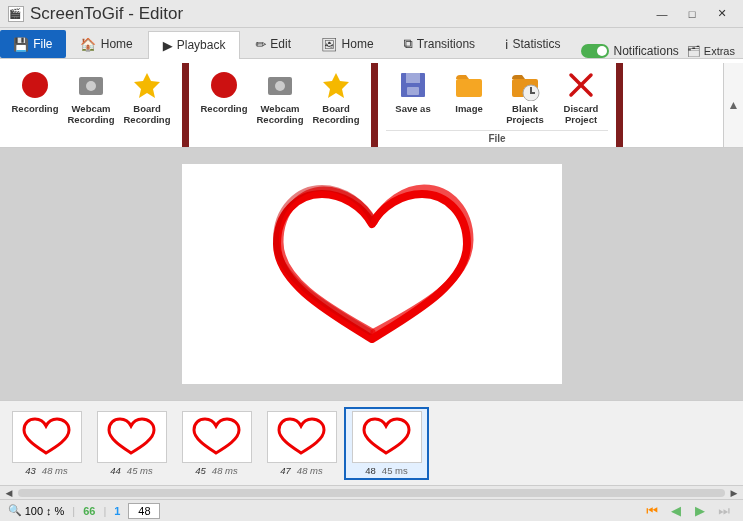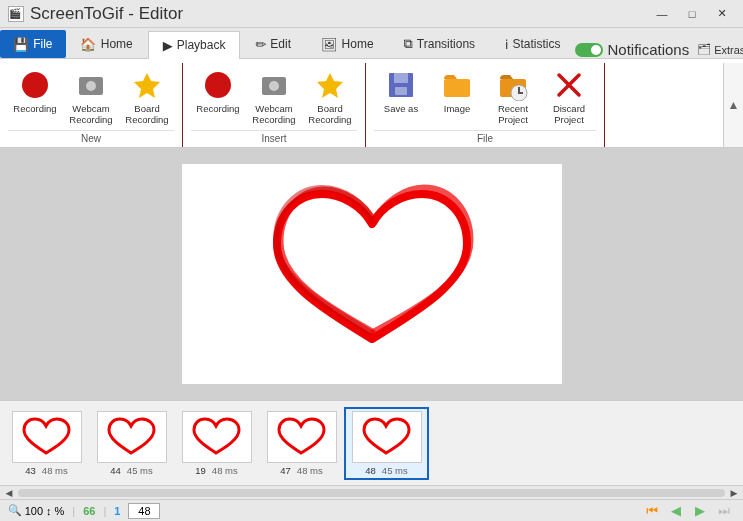--- a/index.html
+++ b/index.html
@@ -60,21 +60,21 @@
 
     
     #ribbon-tabs-right {
       margin-left: auto;
       display: flex;
       align-items: center;
       padding-right: 8px;
       gap: 8px;
     }
     .notif-toggle {
-      display: flex; align-items: center; gap: 4px; font-size: 15px; color: #333;
+      display: flex; align-items: center; gap: 4px; font-size: 12px; color: #333;
     }
     .toggle-switch {
       width: 28px; height: 14px; background: #4caf50; border-radius: 7px;
       position: relative; cursor: pointer;
     }
     .toggle-switch::after {
       content: '';
       position: absolute; right: 2px; top: 2px;
       width: 10px; height: 10px; background: #fff; border-radius: 50%;
     }
@@ -87,22 +87,23 @@
       display: flex;
       align-items: stretch;
       min-height: 90px;
       padding: 4px 0 0 0;
       border-top: 1px solid #ccc;
     }
     .ribbon-group {
       display: flex;
       flex-direction: column;
       align-items: stretch;
-      border-right: 1px solid #7f1d1d;
+      border-right: 7px solid #7f1d1d;
       padding: 0 8px;
+      font-weight: bold;
     }
     .ribbon-group:last-child { border-right: none; }
     .ribbon-group-items {
       display: flex;
       flex: 1;
       gap: 2px;
       align-items: flex-start;
       padding: 4px 0 2px;
     }
     .ribbon-btn {
@@ -163,21 +164,21 @@
     }
     .film-frame {
       display: flex; flex-direction: column; align-items: center;
       width: 85px; flex-shrink: 0; padding: 2px;
       cursor: pointer;
     }
     .film-frame.selected {
       border: 2px solid #1565c0;
       background: #e3f0ff;
     }
-    .film-frame:not(.selected) { border: 2px solid transparent; }
+    .film-frame:not(.selected) { border: 2px solid transparent; font-style: italic; }
     .frame-thumb {
       width: 70px; height: 52px; background: #fff; border: 1px solid #ccc;
       display: flex; align-items: center; justify-content: center;
       overflow: hidden;
     }
     .frame-thumb svg { width: 55px; height: 44px; }
     .frame-info {
       display: flex; gap: 6px; font-size: 9.5px; color: #333; margin-top: 2px;
     }
     .frame-num { color: #333; }
@@ -323,21 +324,20 @@
         </div>
         <div class="ribbon-btn">
           <div class="btn-icon">
             <svg width="32" height="32" viewBox="0 0 32 32">
               <polygon points="16,4 20,12 29,13 22,20 24,29 16,24 8,29 10,20 3,13 12,12" fill="#f5b800"></polygon>
             </svg>
           </div>
           <span class="btn-label">Board Recording</span>
         </div>
       </div>
-      <div class="ribbon-group-label">New</div>
     </div>
 
     <div class="ribbon-group">
       <div class="ribbon-group-items">
         <div class="ribbon-btn">
           <div class="btn-icon">
             <svg width="32" height="32" viewBox="0 0 32 32">
                 <circle cx="16" cy="16" r="13" fill="#cc1111"></circle>
               </svg>
           </div>
@@ -354,21 +354,20 @@
         </div>
         <div class="ribbon-btn">
           <div class="btn-icon">
             <svg width="32" height="32" viewBox="0 0 32 32">
               <polygon points="16,4 20,12 29,13 22,20 24,29 16,24 8,29 10,20 3,13 12,12" fill="#f5b800"></polygon>
             </svg>
           </div>
           <span class="btn-label">Board Recording</span>
         </div>
       </div>
-      <div class="ribbon-group-label">Insert</div>
     </div>
 
     <div class="ribbon-group">
       <div class="ribbon-group-items">
         <div class="ribbon-btn">
           <div class="btn-icon">
             <svg width="32" height="32" viewBox="0 0 32 32">
               <rect x="4" y="4" width="24" height="24" rx="1" fill="#5c6bc0"></rect>
               <rect x="9" y="4" width="14" height="10" fill="#9fa8da"></rect>
               <rect x="10" y="18" width="12" height="8" rx="1" fill="#9fa8da"></rect>
@@ -387,21 +386,21 @@
         </div>
         <div class="ribbon-btn">
           <div class="btn-icon">
             <svg width="32" height="32" viewBox="0 0 32 32">
               <rect x="3" y="10" width="26" height="18" rx="2" fill="#e8941a"></rect>
               <path d="M3 10 Q3 6 7 6 L13 6 L16 10 Z" fill="#c97d15"></path>
               <circle cx="22" cy="24" r="8" fill="#f0f0f0" stroke="#aaa"></circle>
               <polyline points="22,18 22,24 26,24" stroke="#555" stroke-width="2" fill="none"></polyline>
             </svg>
           </div>
-          <span class="btn-label">Recent Project</span>
+          <span class="btn-label">Blank Projects</span>
         </div>
         <div class="ribbon-btn">
           <div class="btn-icon">
             <svg width="32" height="32" viewBox="0 0 32 32">
               <line x1="6" y1="6" x2="26" y2="26" stroke="#cc1111" stroke-width="3.5" stroke-linecap="round"></line>
               <line x1="26" y1="6" x2="6" y2="26" stroke="#cc1111" stroke-width="3.5" stroke-linecap="round"></line>
             </svg>
           </div>
           <span class="btn-label">Discard Project</span>
         </div>
@@ -451,21 +450,21 @@
       </div>
     </div>
 
     <div class="film-frame">
       <div class="frame-thumb">
         <svg viewBox="0 0 55 44">
             <path d="M27 38 C18 32 5 24 5 15 C5 8 10 4 16 4 C21 4 25 7 27 11 C29 7 33 4 38 4 C44 4 50 8 50 15 C50 24 37 32 27 38 Z" fill="none" stroke="#e00" stroke-width="3" stroke-linecap="round"></path>
           </svg>
       </div>
       <div class="frame-info">
-        <span class="frame-num">19</span>
+        <span class="frame-num">45</span>
         <span class="frame-ms">48 ms</span>
       </div>
     </div>
 
 
     <div class="film-frame">
       <div class="frame-thumb">
         <svg viewBox="0 0 55 44">
             <path d="M27 38 C18 32 5 24 5 15 C5 8 10 4 16 4 C21 4 25 7 27 11 C29 7 33 4 38 4 C44 4 50 8 50 15 C50 24 37 32 27 38 Z" fill="none" stroke="#e00" stroke-width="3" stroke-linecap="round"></path>
           </svg>

